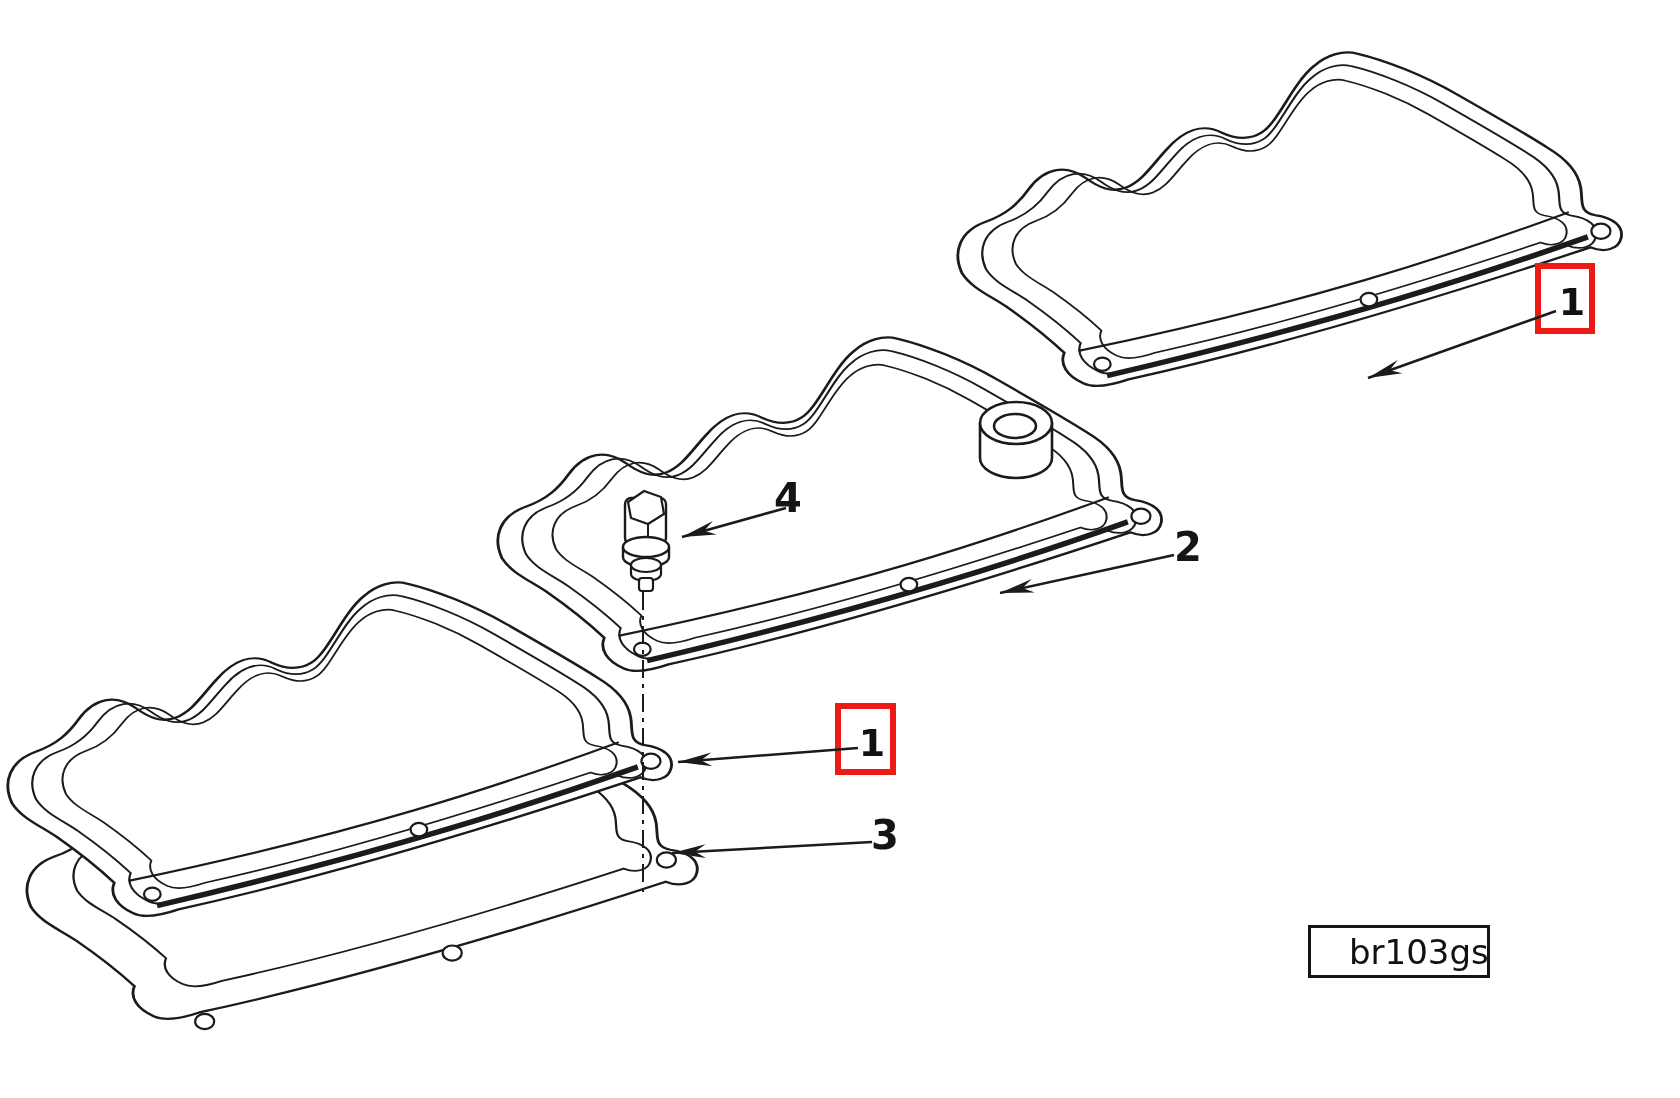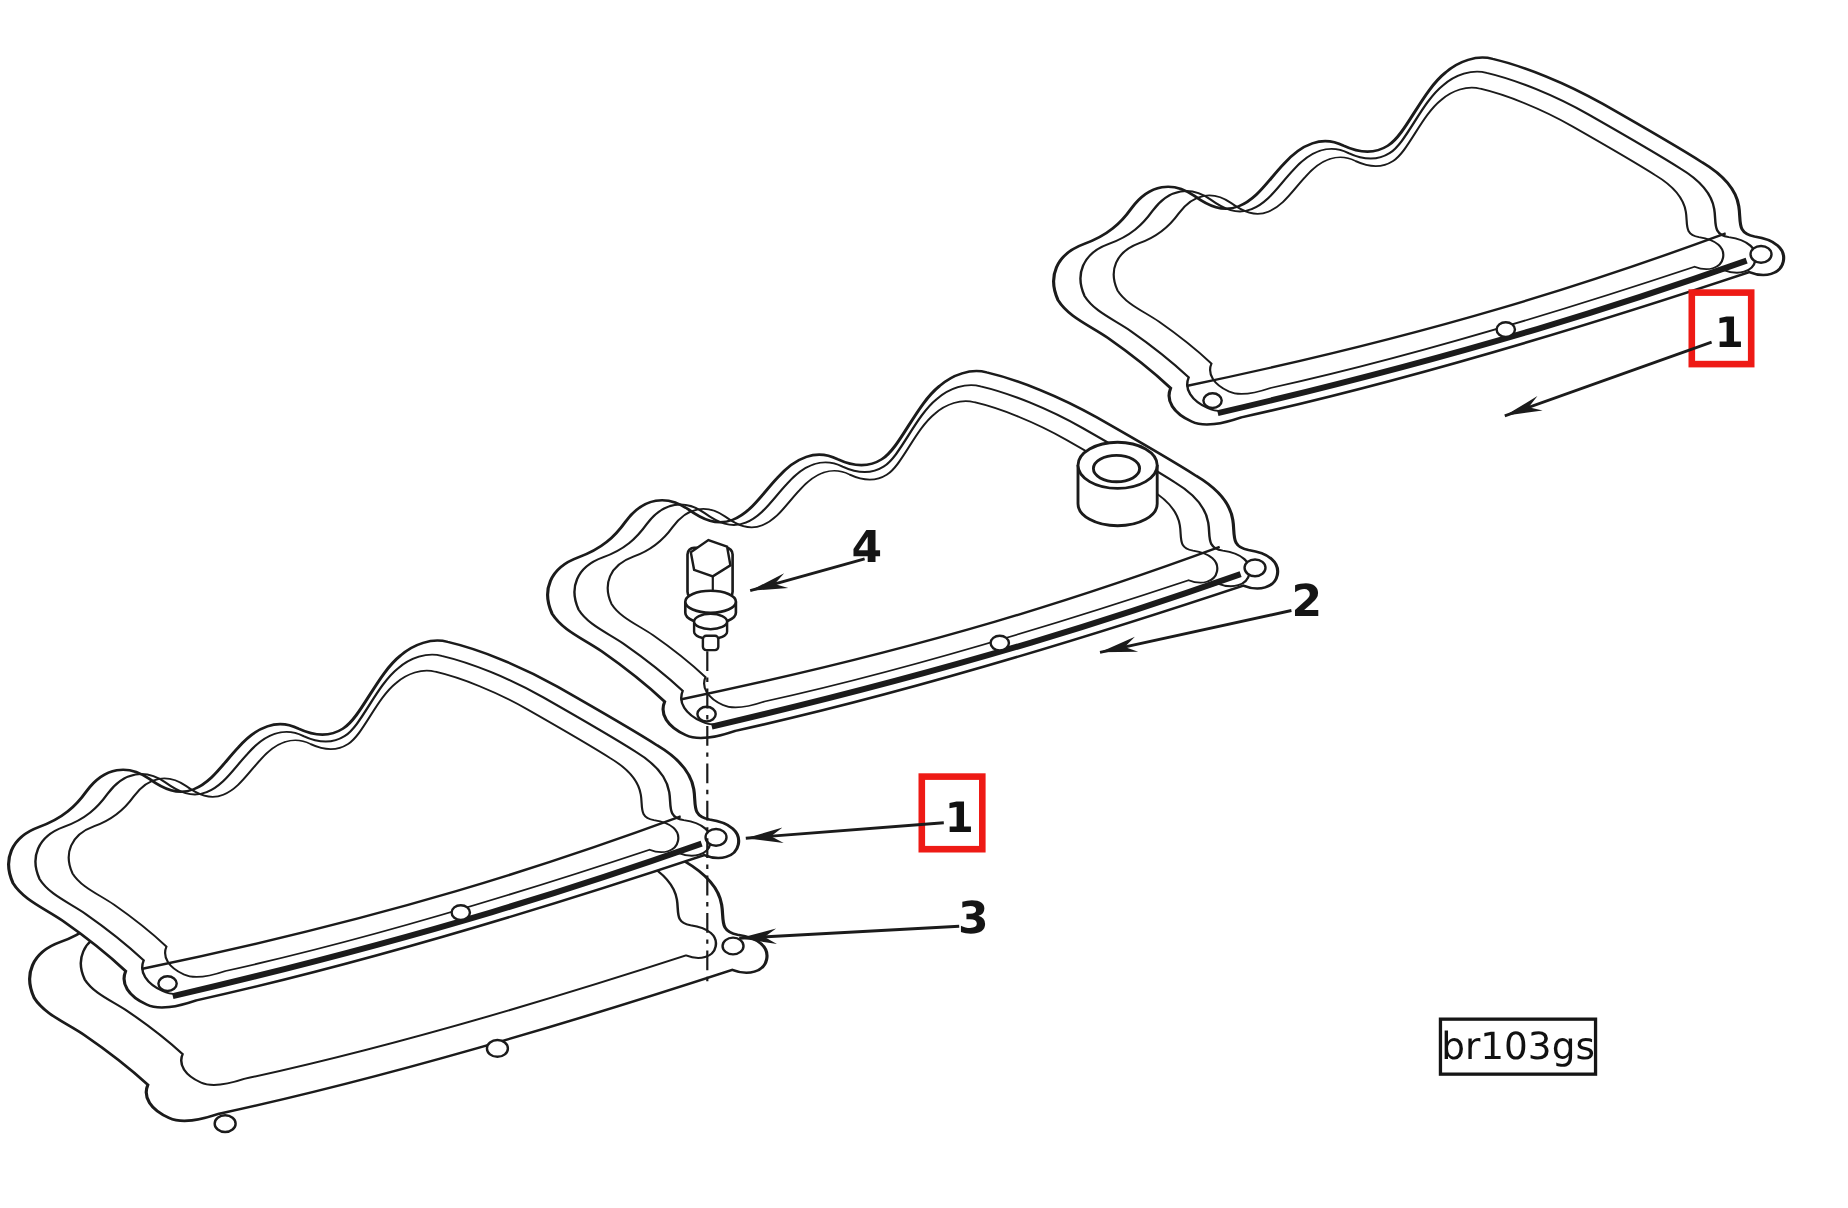--- a/index.html
+++ b/index.html
@@ -23,25 +23,26 @@
     font:bold 38px "DejaVu Sans",sans-serif;
     color:#111;
     line-height:1;
     text-align:center;
   }
   .figure-code{
     position:absolute;
     left:1308px;top:925px;
     width:138px;height:47px;
     border:3px solid #151515;
-    display:flex;align-items:center;justify-content:center;
+    display:flex;align-items:center;justify-content:flex-start;
     font:34px "DejaVu Sans",sans-serif;
     color:#111;
     letter-spacing:0px;
     background:#fff;
+    padding-left:38px;
   }
 </style>
 </head>
 <body>
 
 <div class="stage">
 
   <svg width="1680" height="1098" viewBox="0 0 1680 1098">
     <defs>
 

